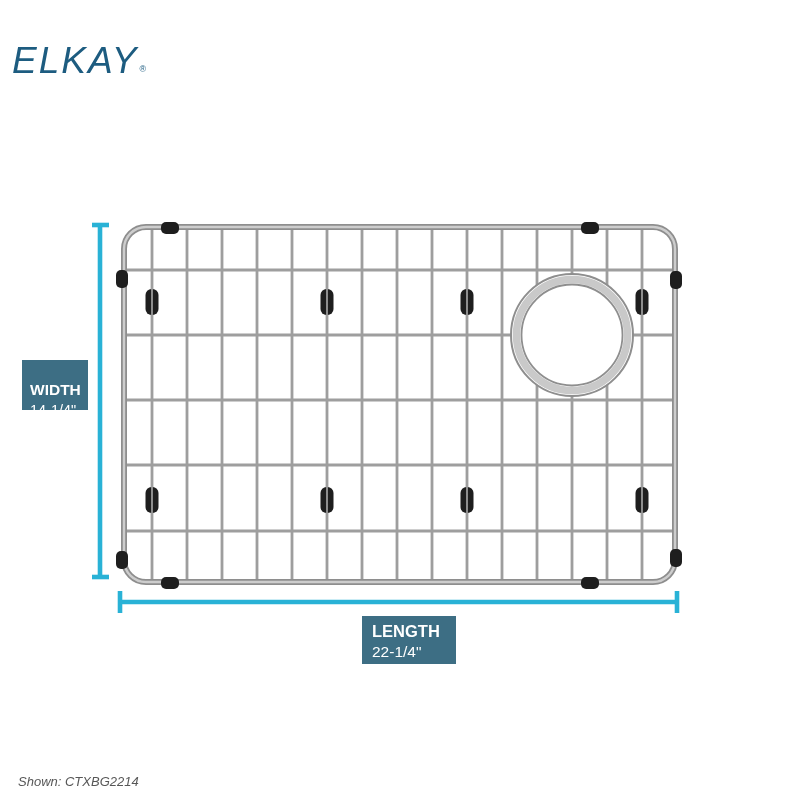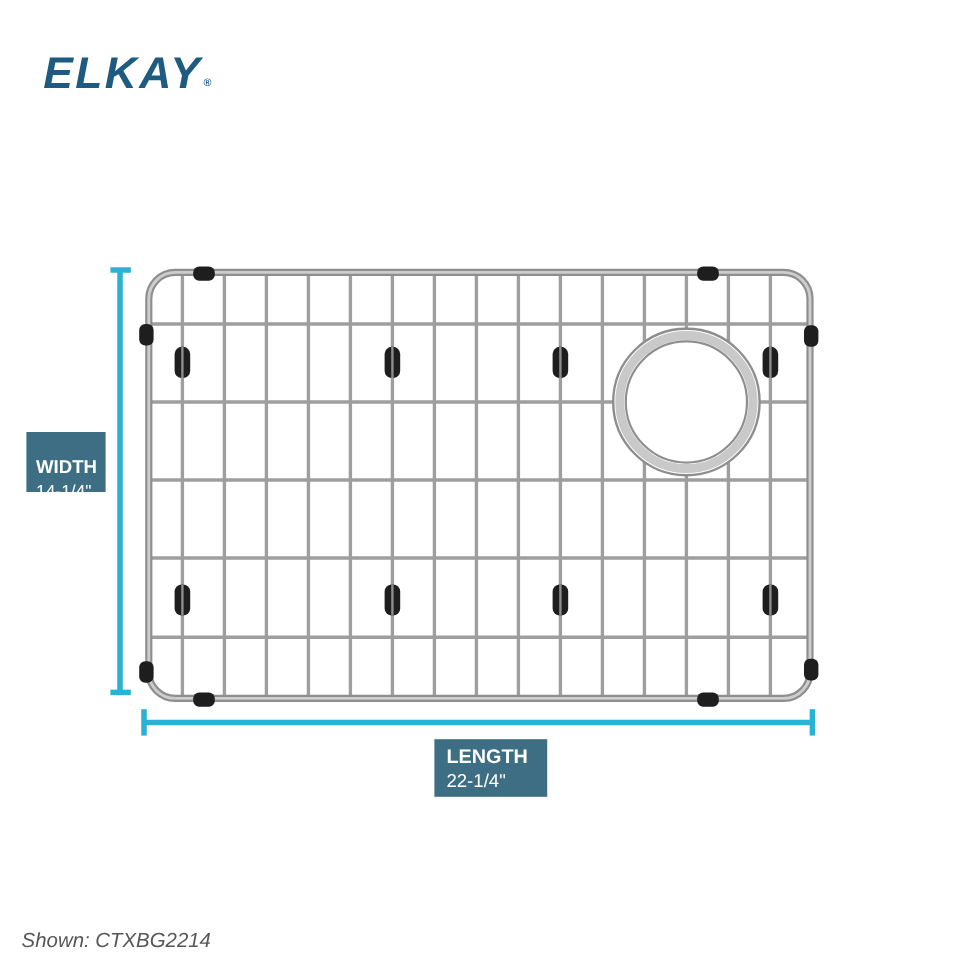--- a/index.html
+++ b/index.html
@@ -6,25 +6,25 @@
   .canvas {
     position: relative;
     width: 800px;
     height: 800px;
     background: #ffffff;
     font-family: "Liberation Sans", sans-serif;
     overflow: hidden;
   }
   .logo {
     position: absolute;
-    left: 36px;
+    left: 12px;
     top: 42px;
     color: var(--brand-blue);
     font-size: 37px;
-    font-weight: bold;
+    font-weight: normal;
     font-style: italic;
     letter-spacing: 2px;
     line-height: 1;
     white-space: nowrap;
     text-align: center;
   }
   .logo .reg {
     font-size: 9px;
     letter-spacing: 0;
     font-style: normal;
@@ -61,21 +61,21 @@
   .length-box {
     left: 362px; top: 616px;
     width: 94px; height: 48px;
     padding: 4px 0 0 10px;
   }
   .length-box .dim-title { font-size: 16.5px; line-height: 22px; }
   .length-box .dim-value { font-size: 15.5px; line-height: 20px; }
   .shown-caption {
     position: absolute;
     left: 18px; top: 774px;
-    font-size: 17px;
+    font-size: 13px;
     font-style: italic;
     color: var(--caption-gray);
   }
 </style>
 </head>
 <body>
 
 <div class="canvas">
 
   <div class="logo">

